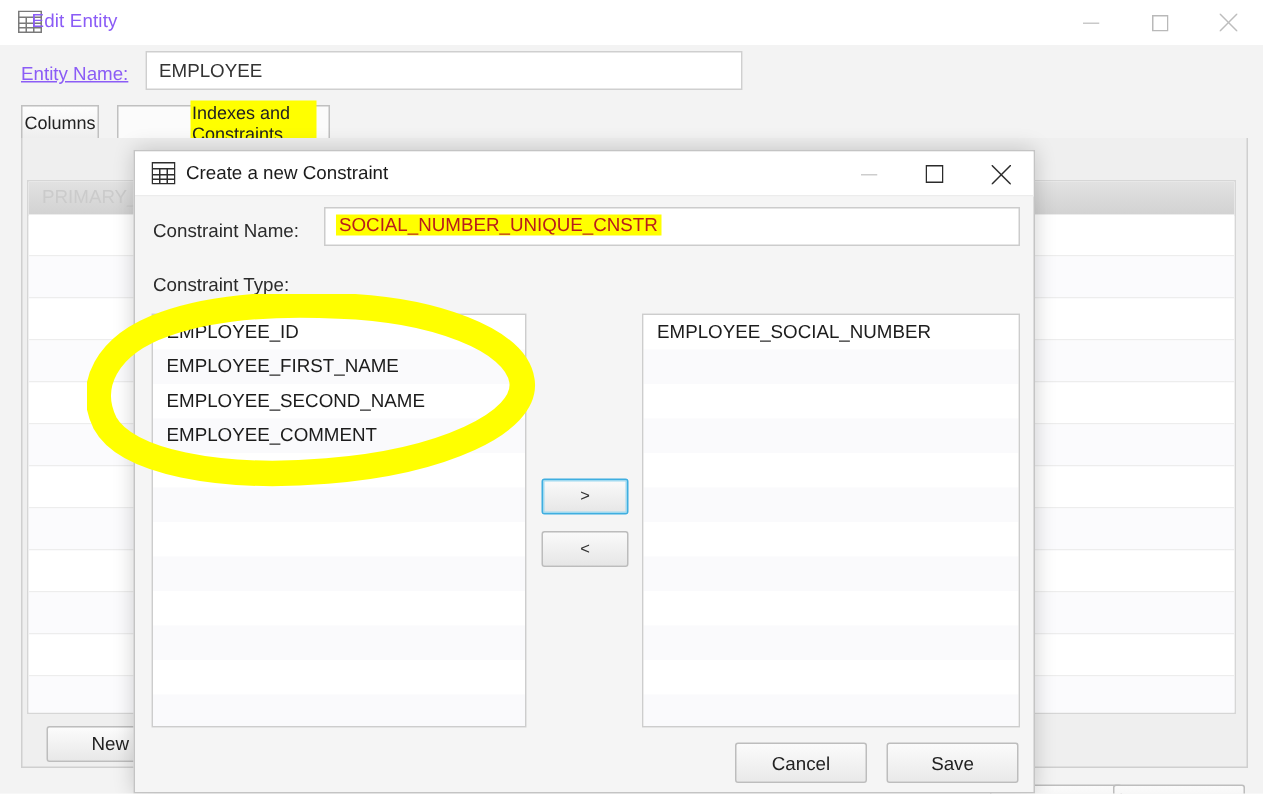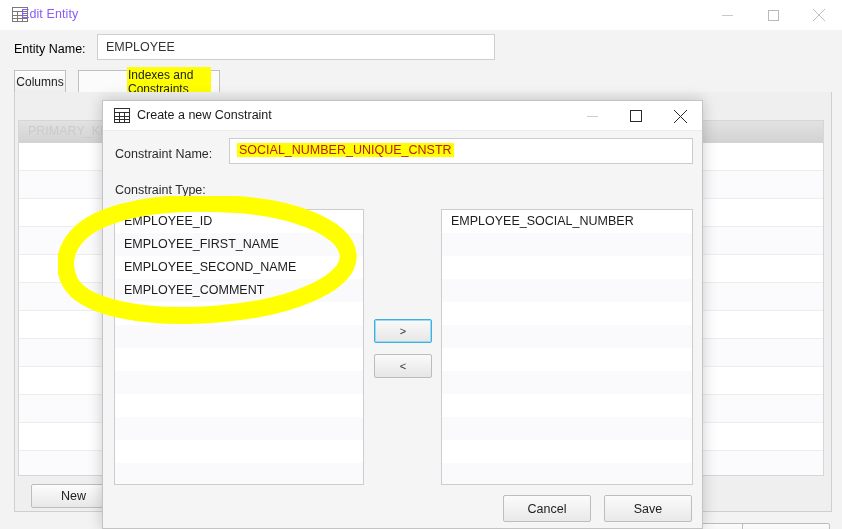--- a/index.html
+++ b/index.html
@@ -44,21 +44,21 @@
   }
   .win-btn svg { display: block; }
 
   .bg-body {
     position: absolute; left: 0; top: 30px;
     width: 842px; height: 499px;
     background: #f3f3f3;
   }
   .entity-label {
     position: absolute; left: 14px; top: 12px;
-    font-size: 12.5px; color: #000000;
+    font-size: 12.5px; color: #8b5cf6; text-decoration: underline;
   }
   .entity-input {
     position: absolute; left: 97px; top: 4px;
     width: 398px; height: 26px;
     background: #fff; border: 1px solid #cfcfcf;
     box-sizing: border-box;
   }
   .entity-input span {
     position: absolute; left: 8px; top: 5px;
     font-size: 12.5px; color: #333;
@@ -145,21 +145,21 @@
   
   .watermark {
     position: absolute; left: 310px; top: 225px;
     width: 230px; height: 85px;
     opacity: .55;
     pointer-events: none;
   }
 
   
   .dialog {
-    position: absolute; left: 102px; top: 100px;
+    position: absolute; left: 89px; top: 100px;
     width: 601px; height: 429px;
     background: #f5f5f5;
     border: 1px solid #c4c4c4;
     box-shadow: 0 0 14px rgba(0,0,0,.20);
     box-sizing: border-box;
   }
   .dlg-titlebar {
     position: absolute; left: 0; top: 0;
     width: 100%; height: 30px;
     background: #ffffff;

